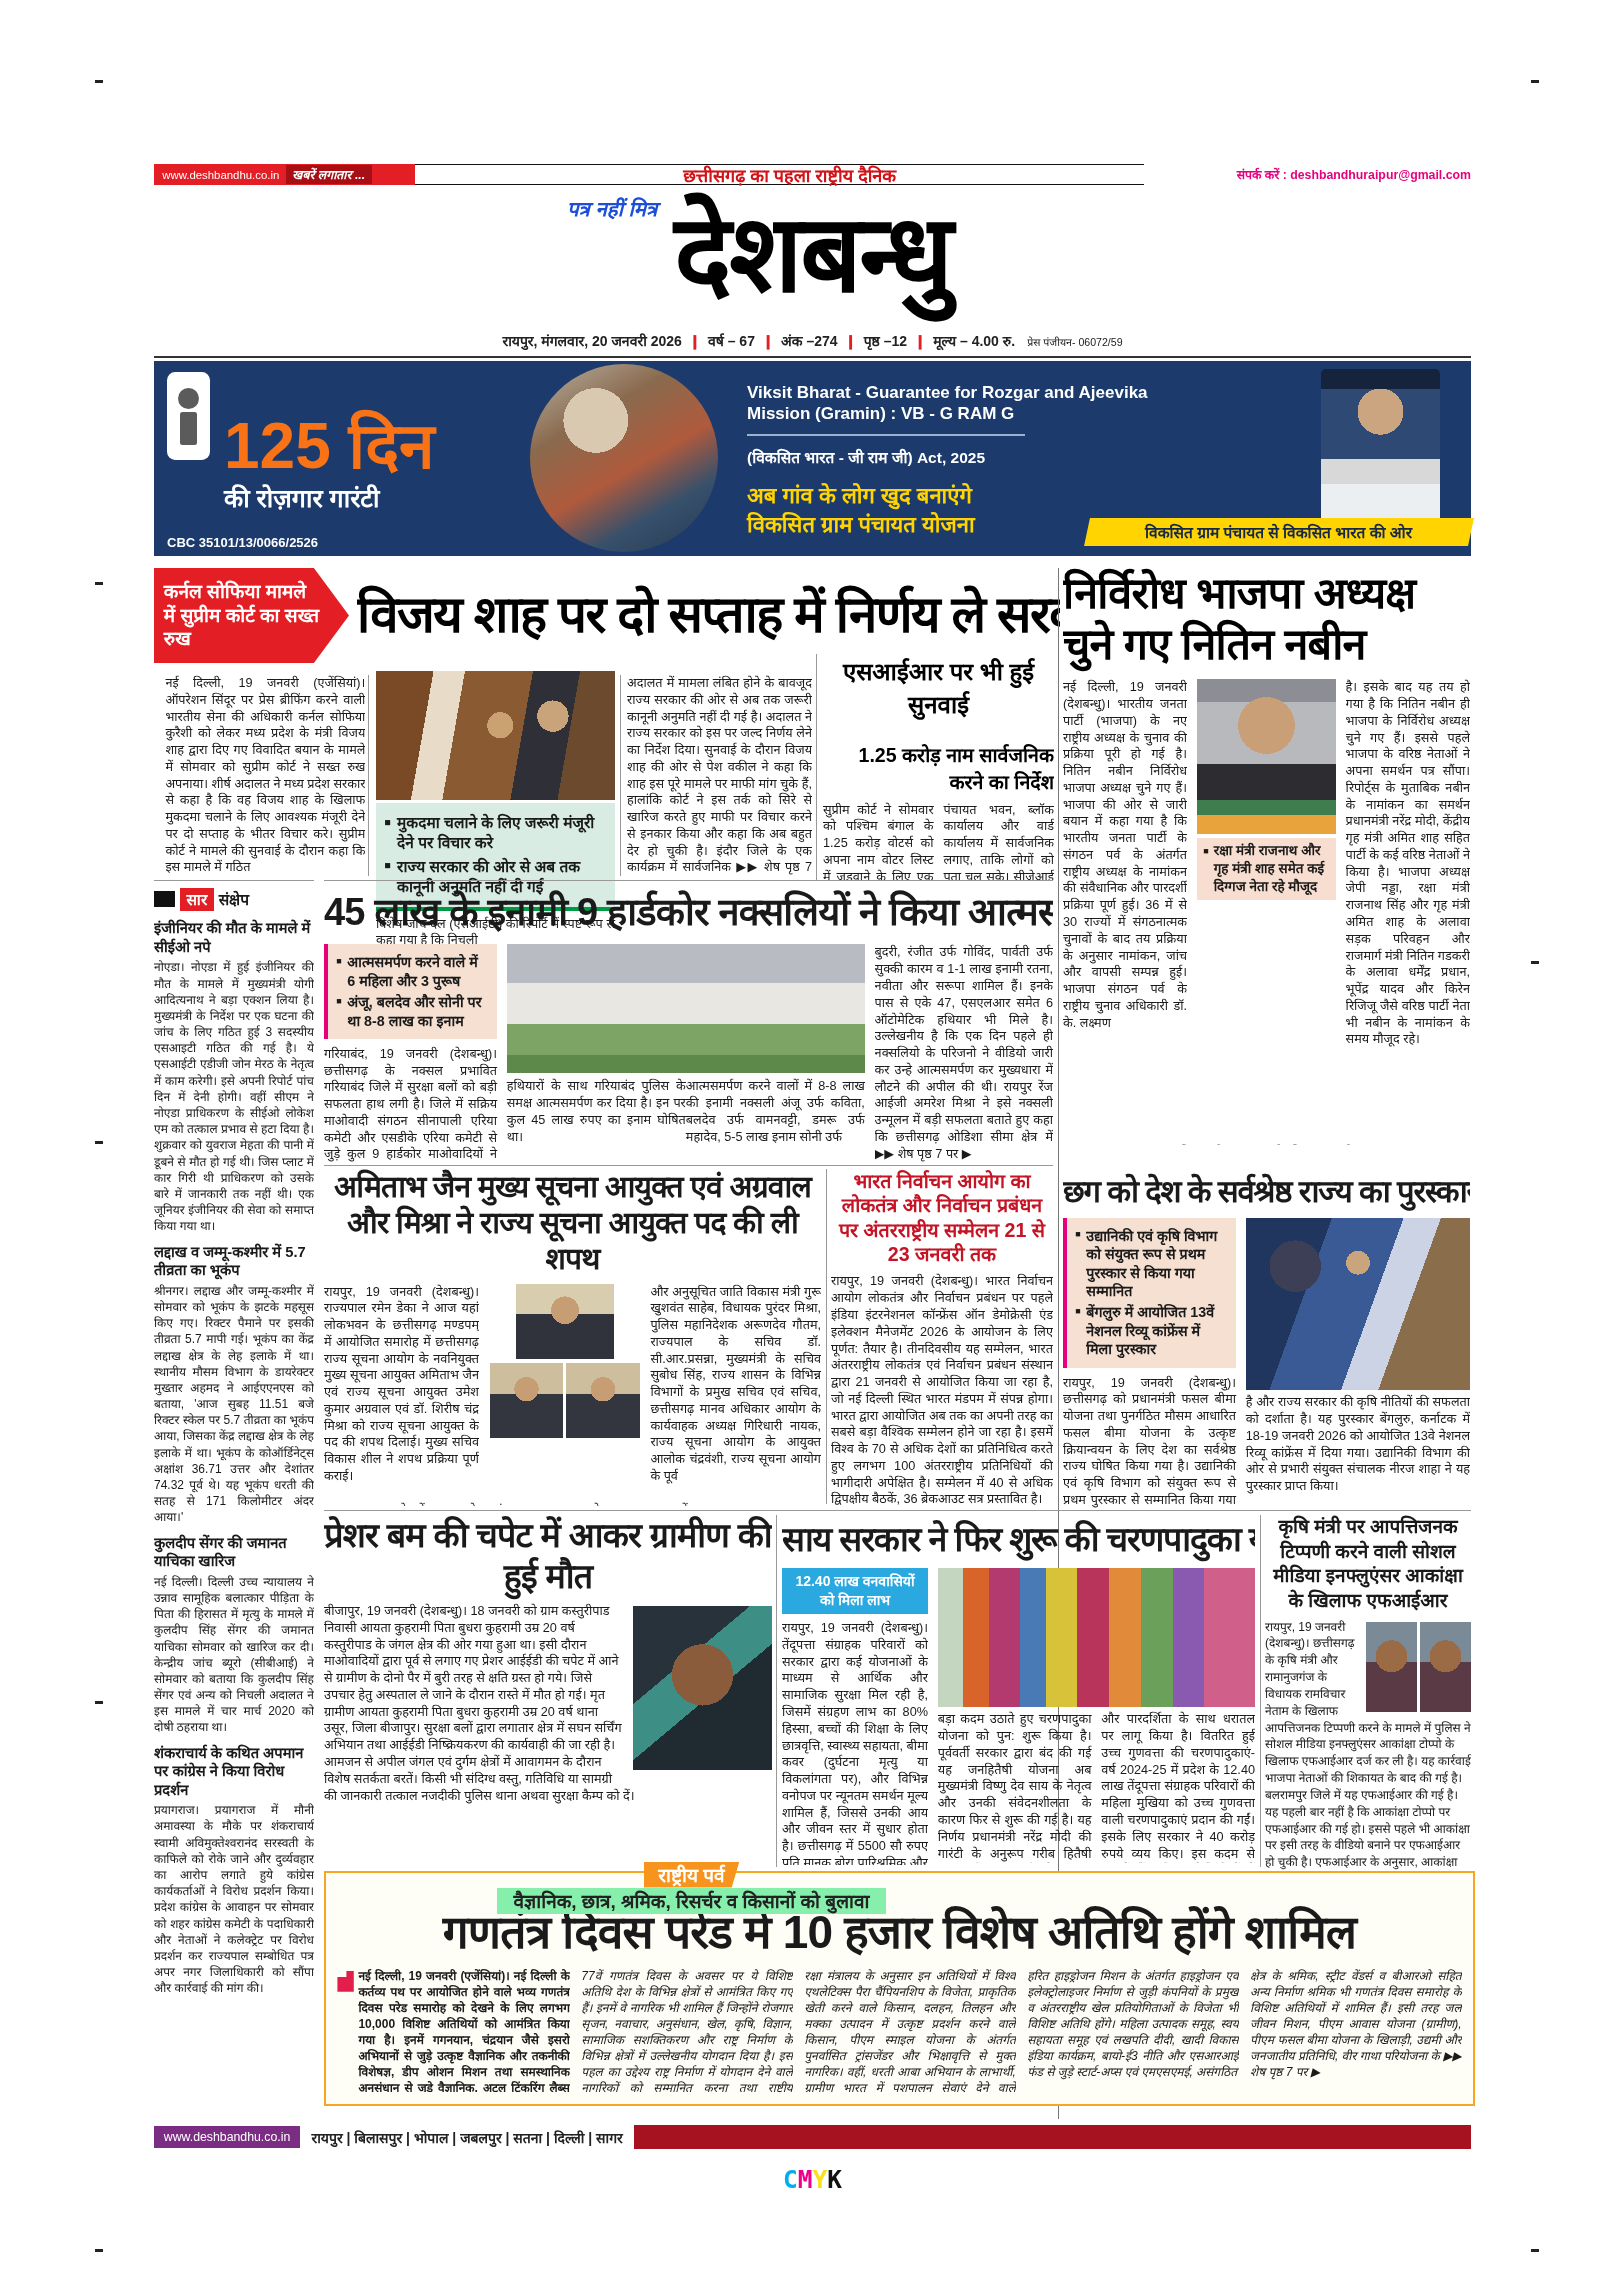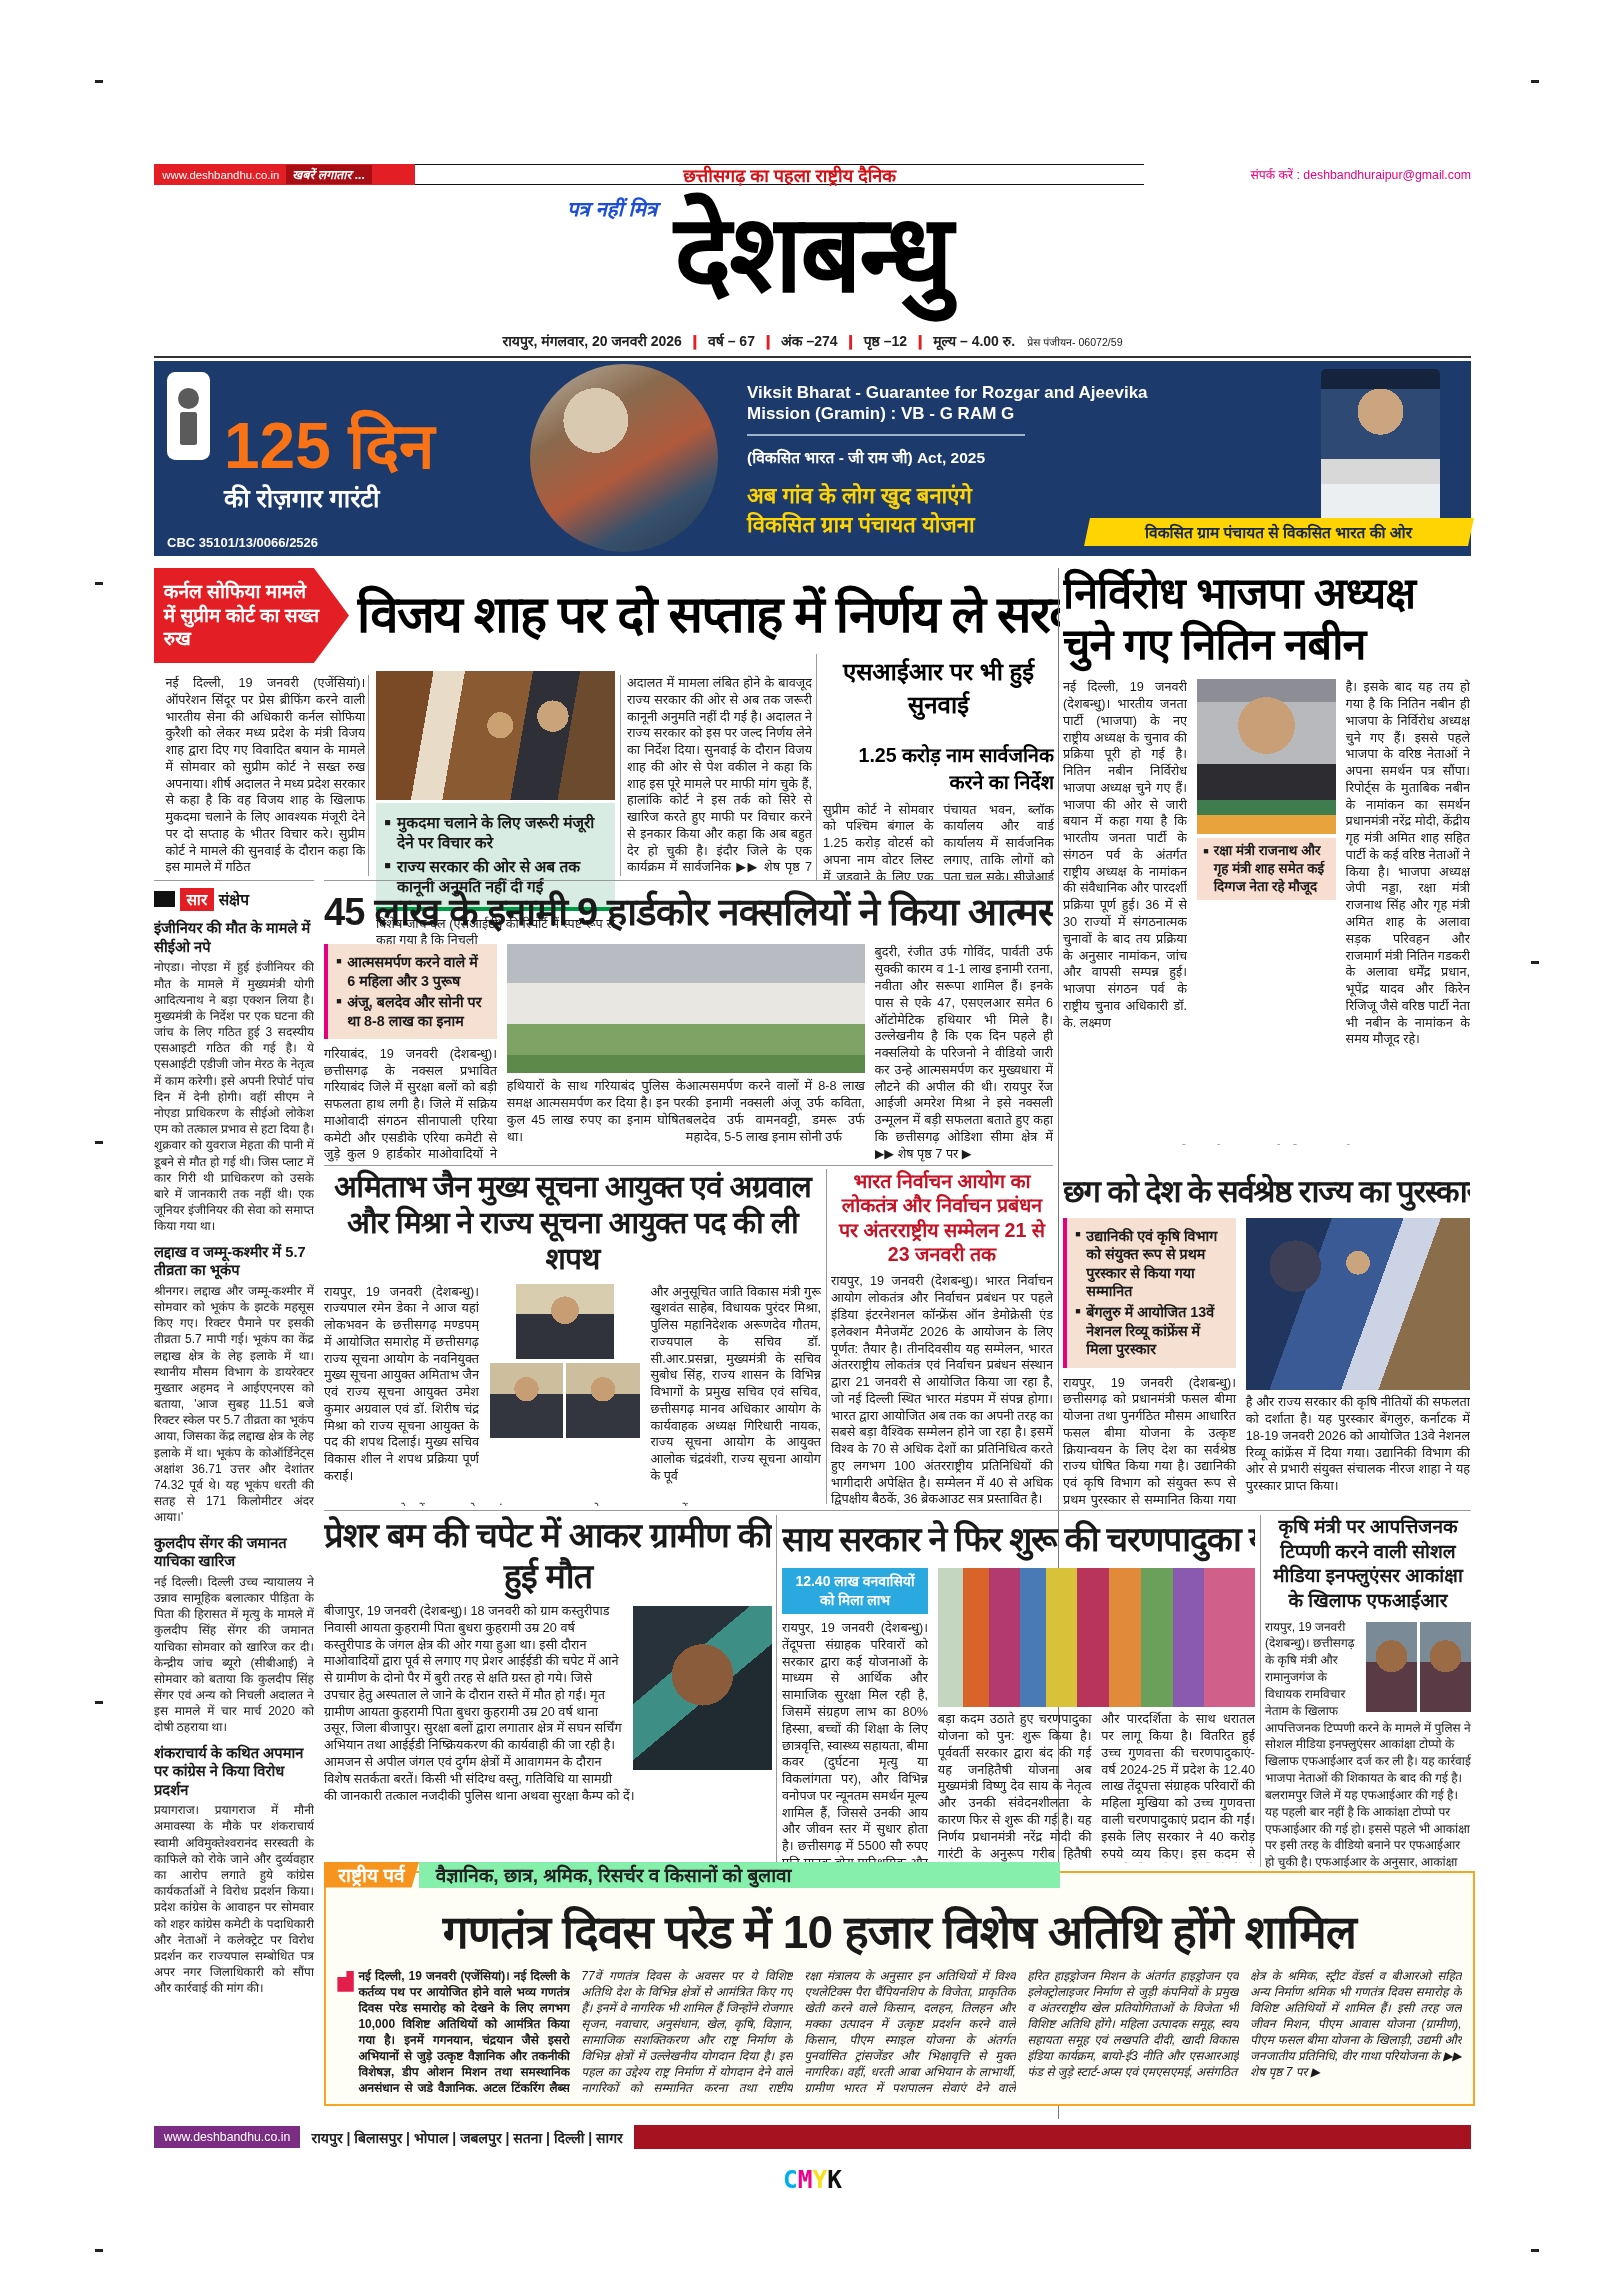--- a/index.html
+++ b/index.html
@@ -11,21 +11,21 @@
   .hid{overflow:hidden;}
   
   .mark{position:absolute;background:#222;}
   
   .topstrip{top:164px;left:0;width:1317px;height:21px;display:flex;align-items:stretch;}
   .ts-red{background:#e31e24;color:#fff;display:flex;align-items:center;padding:0 8.2px;gap:6.5px;width:245px;}
   .ts-url{font-size:11.4px;}
   .ts-ticker{background:#a80f14;font-weight:bold;font-style:italic;font-size:12.3px;padding:0.8px 6.5px;}
   .ts-mid{flex:1;border-top:1.6px solid #111;border-bottom:1.6px solid #111;display:flex;align-items:center;justify-content:center;padding-left:20px;}
   .ts-mid span{color:#d11217;font-weight:bold;font-size:18px;}
-  .ts-right{width:327px;display:flex;align-items:center;justify-content:flex-end;font-size:12.3px;color:#e6007e;font-weight:normal;}
+  .ts-right{width:327px;display:flex;align-items:center;justify-content:flex-end;font-size:12.3px;color:#e6007e;font-weight:bold;}
   
   .masthead{top:190px;left:0;width:1317px;height:168px;text-align:center;}
   .motto{position:absolute;left:413px;top:4.1px;font-size:20.4px;font-weight:bold;font-style:italic;color:#1d4ed8;}
   .mast-title{position:absolute;left:0;right:0;top:6.5px;font-size:108px;line-height:1.05;font-weight:900;color:#000;font-family:"DejaVu Sans",sans-serif;letter-spacing:-2.5px;}
   .dateline{position:absolute;left:0;right:0;top:141px;font-size:14px;font-weight:bold;color:#222;}
   .dateline .sep{color:#e31e24;font-weight:900;padding:0 3.3px;}
   .dateline .press{font-size:10.6px;font-weight:normal;margin-left:8.2px;}
   .mast-rule{position:absolute;left:0;right:0;top:166px;height:1.6px;background:#333;}
   
   .banner{top:361px;left:0;width:1317px;height:195px;background:#1c3a6b;color:#fff;}
@@ -152,21 +152,21 @@
   .ch-cols div{flex:1;}
   
   .fir{top:1515px;left:1111px;width:206px;height:355px;}
   .fir-head{font-size:19px;font-weight:900;text-align:center;line-height:1.3;}
   .fir-photos{float:right;width:105px;height:90px;display:flex;gap:3.3px;margin:3.3px 0 3.3px 6.5px;}
   .fir-photos i{flex:1;background:
      radial-gradient(circle at 50% 38%,#9a6b45 0 26%,transparent 26%),
      linear-gradient(#7a8a96 0 45%,#5a3a44 45%);}
   
   .republic{top:1871px;left:170px;width:1147px;height:231px;border:2.5px solid #f5a623;background:#fffef6;}
-  .rep-top{position:absolute;left:-2.5px;top:-11.4px;display:flex;align-items:flex-start;width:736px;height:31px;}
+  .rep-top{position:absolute;left:-2.5px;top:-11.4px;display:flex;align-items:center;width:736px;height:31px;flex-direction:column;}
   .rep-label{background:#f7941d;color:#fff;font-weight:900;font-size:19px;display:flex;align-items:center;padding:0 14.7px;clip-path:polygon(0 0,100% 0,92% 100%,0 100%);}
   .rep-kick{background:#86efac;flex:1;display:flex;align-items:center;padding:0 16.4px;font-size:19px;font-weight:bold;color:#222;}
   .rep-head{margin-top:26px;text-align:center;font-size:46px;font-weight:900;letter-spacing:-0.8px;white-space:nowrap;}
   .rep-cols{display:flex;gap:11.4px;padding:8.2px 11.4px 0 11.4px;}
   .rep-cols .c{flex:1;font-size:12px;line-height:1.33;text-align:justify;font-style:italic;}
   .rep-cols .c.first{font-style:normal;font-weight:bold;position:relative;padding-left:21px;}
   .quote-ic{position:absolute;left:0;top:1.6px;width:16.4px;height:21px;background:#e31e4b;clip-path:polygon(0 30%,55% 30%,55% 0,100% 0,100% 100%,0 100%);}
   
   .footer{top:2123px;left:0;width:1317px;height:28px;display:flex;align-items:center;gap:11.4px;}
   .f-url{background:#7b2d83;color:#fff;font-size:12.3px;padding:4.1px 9.8px;}

